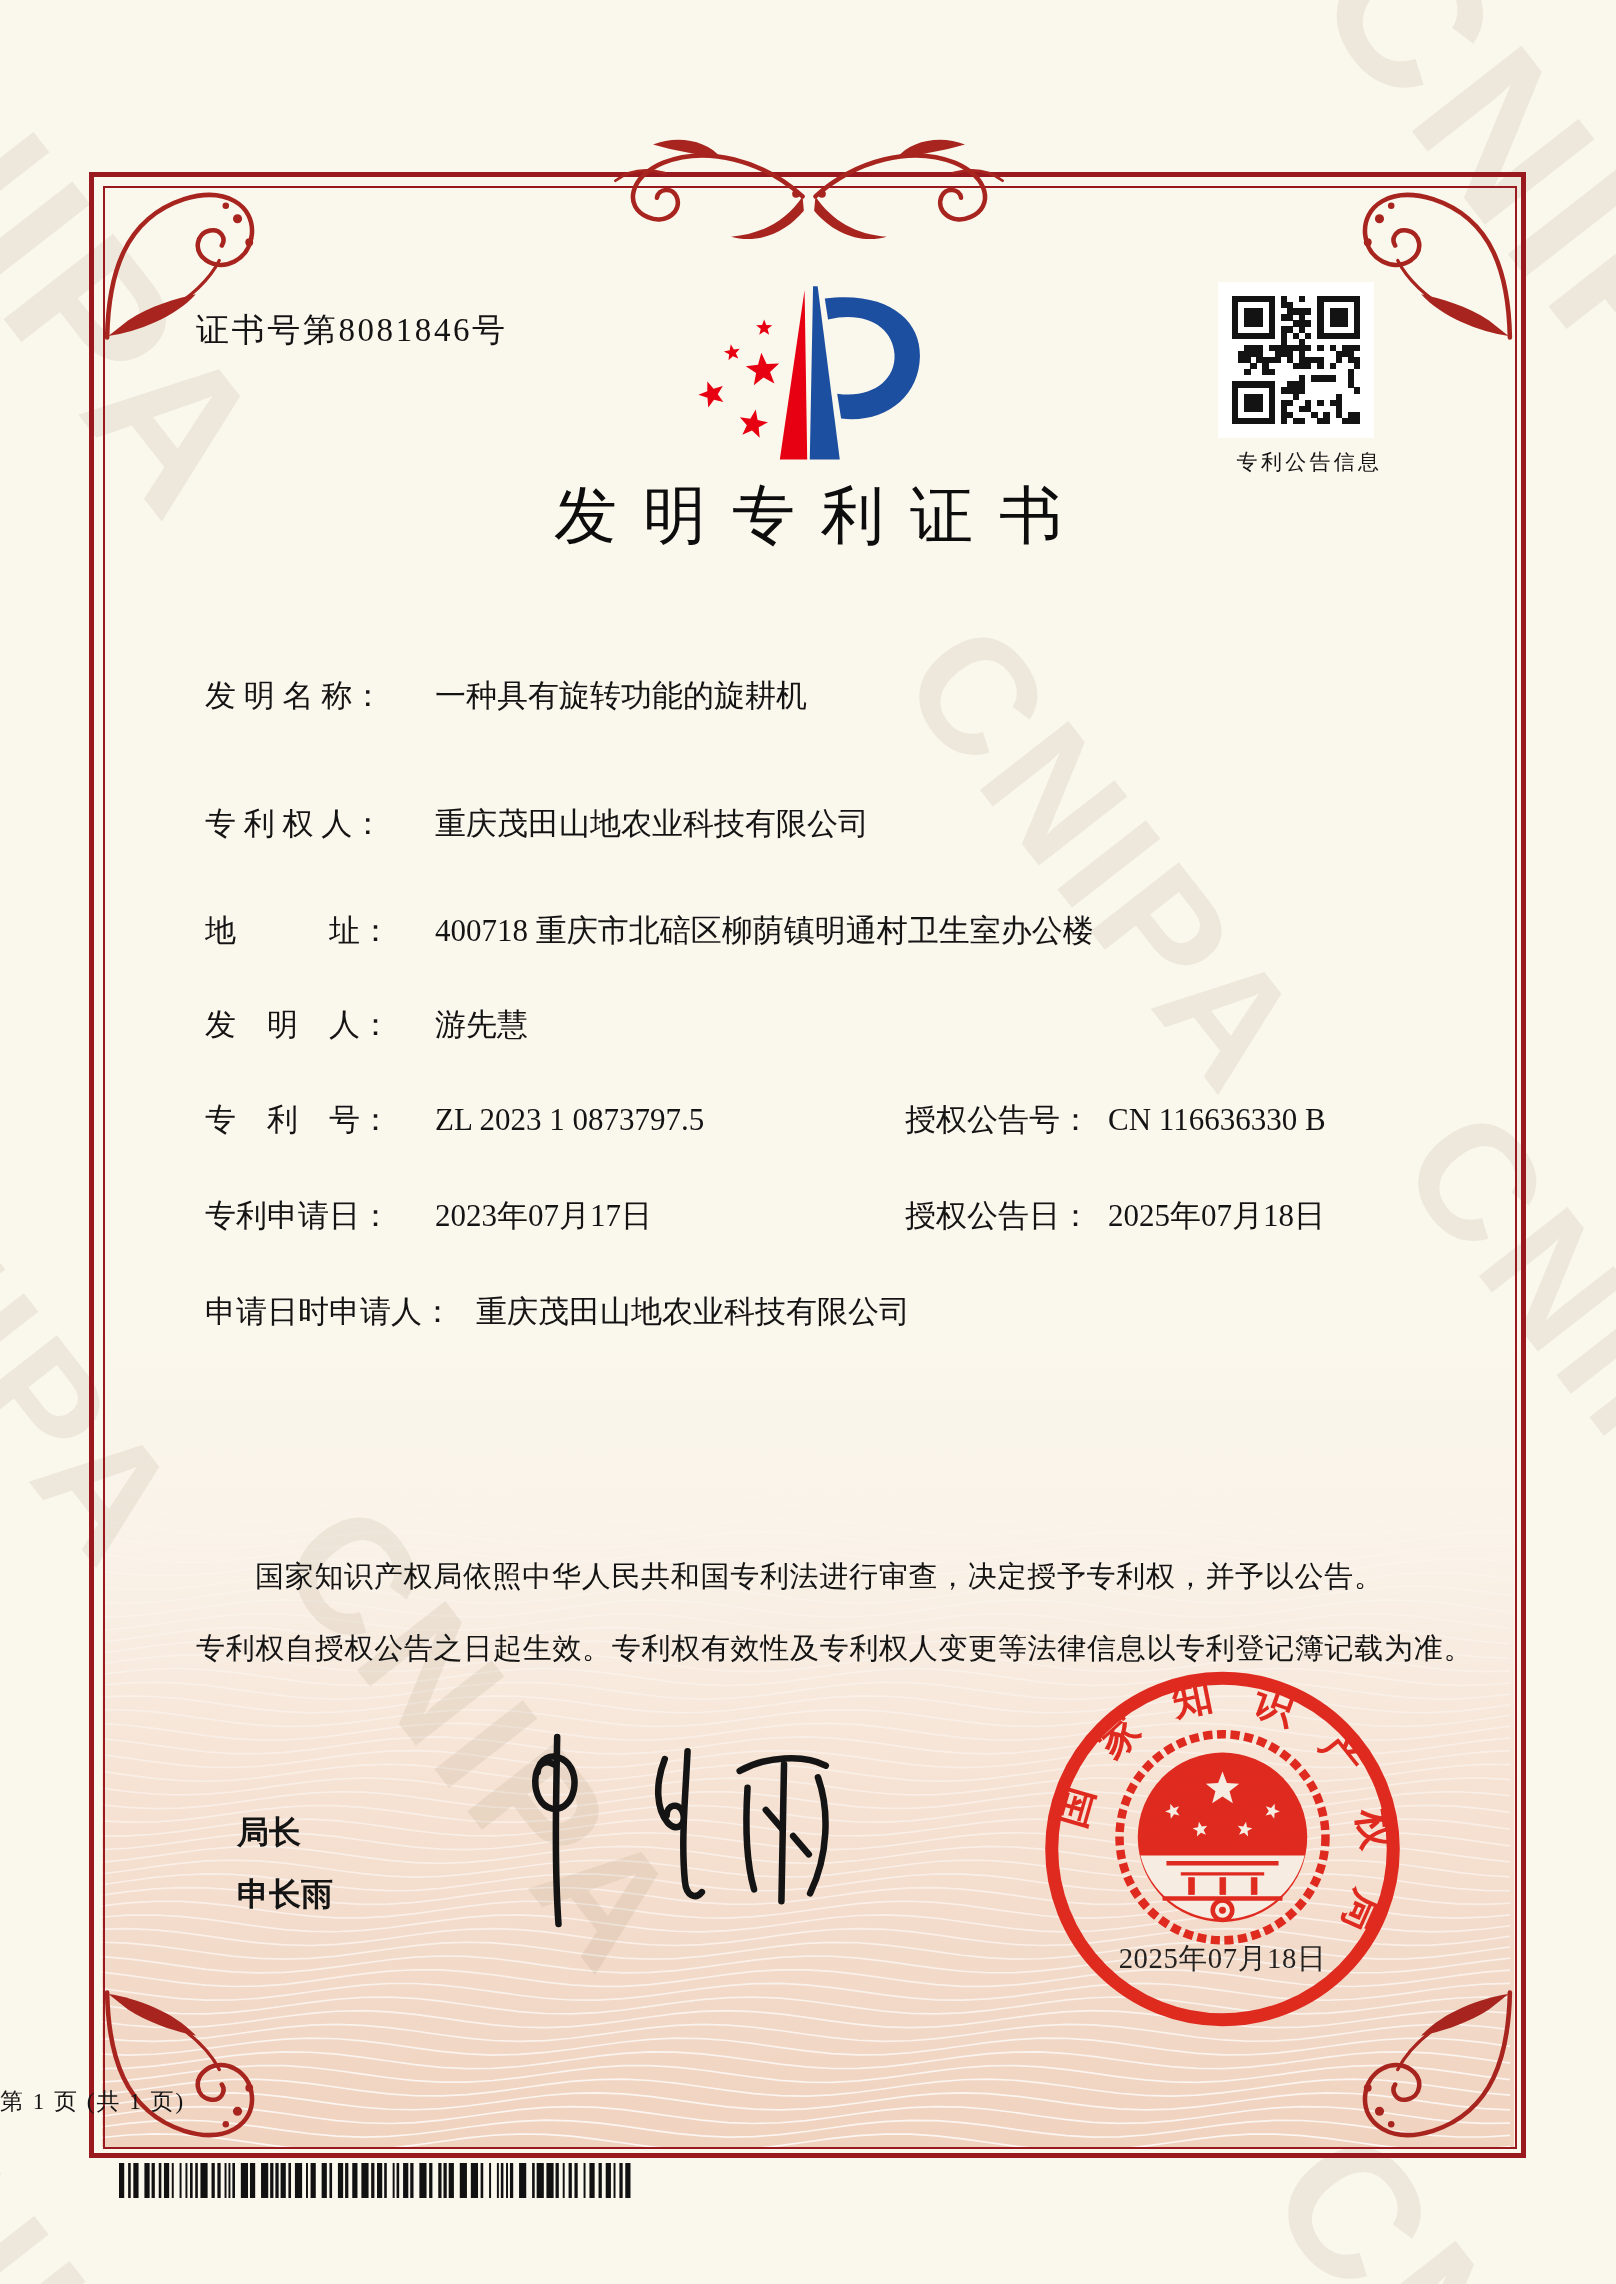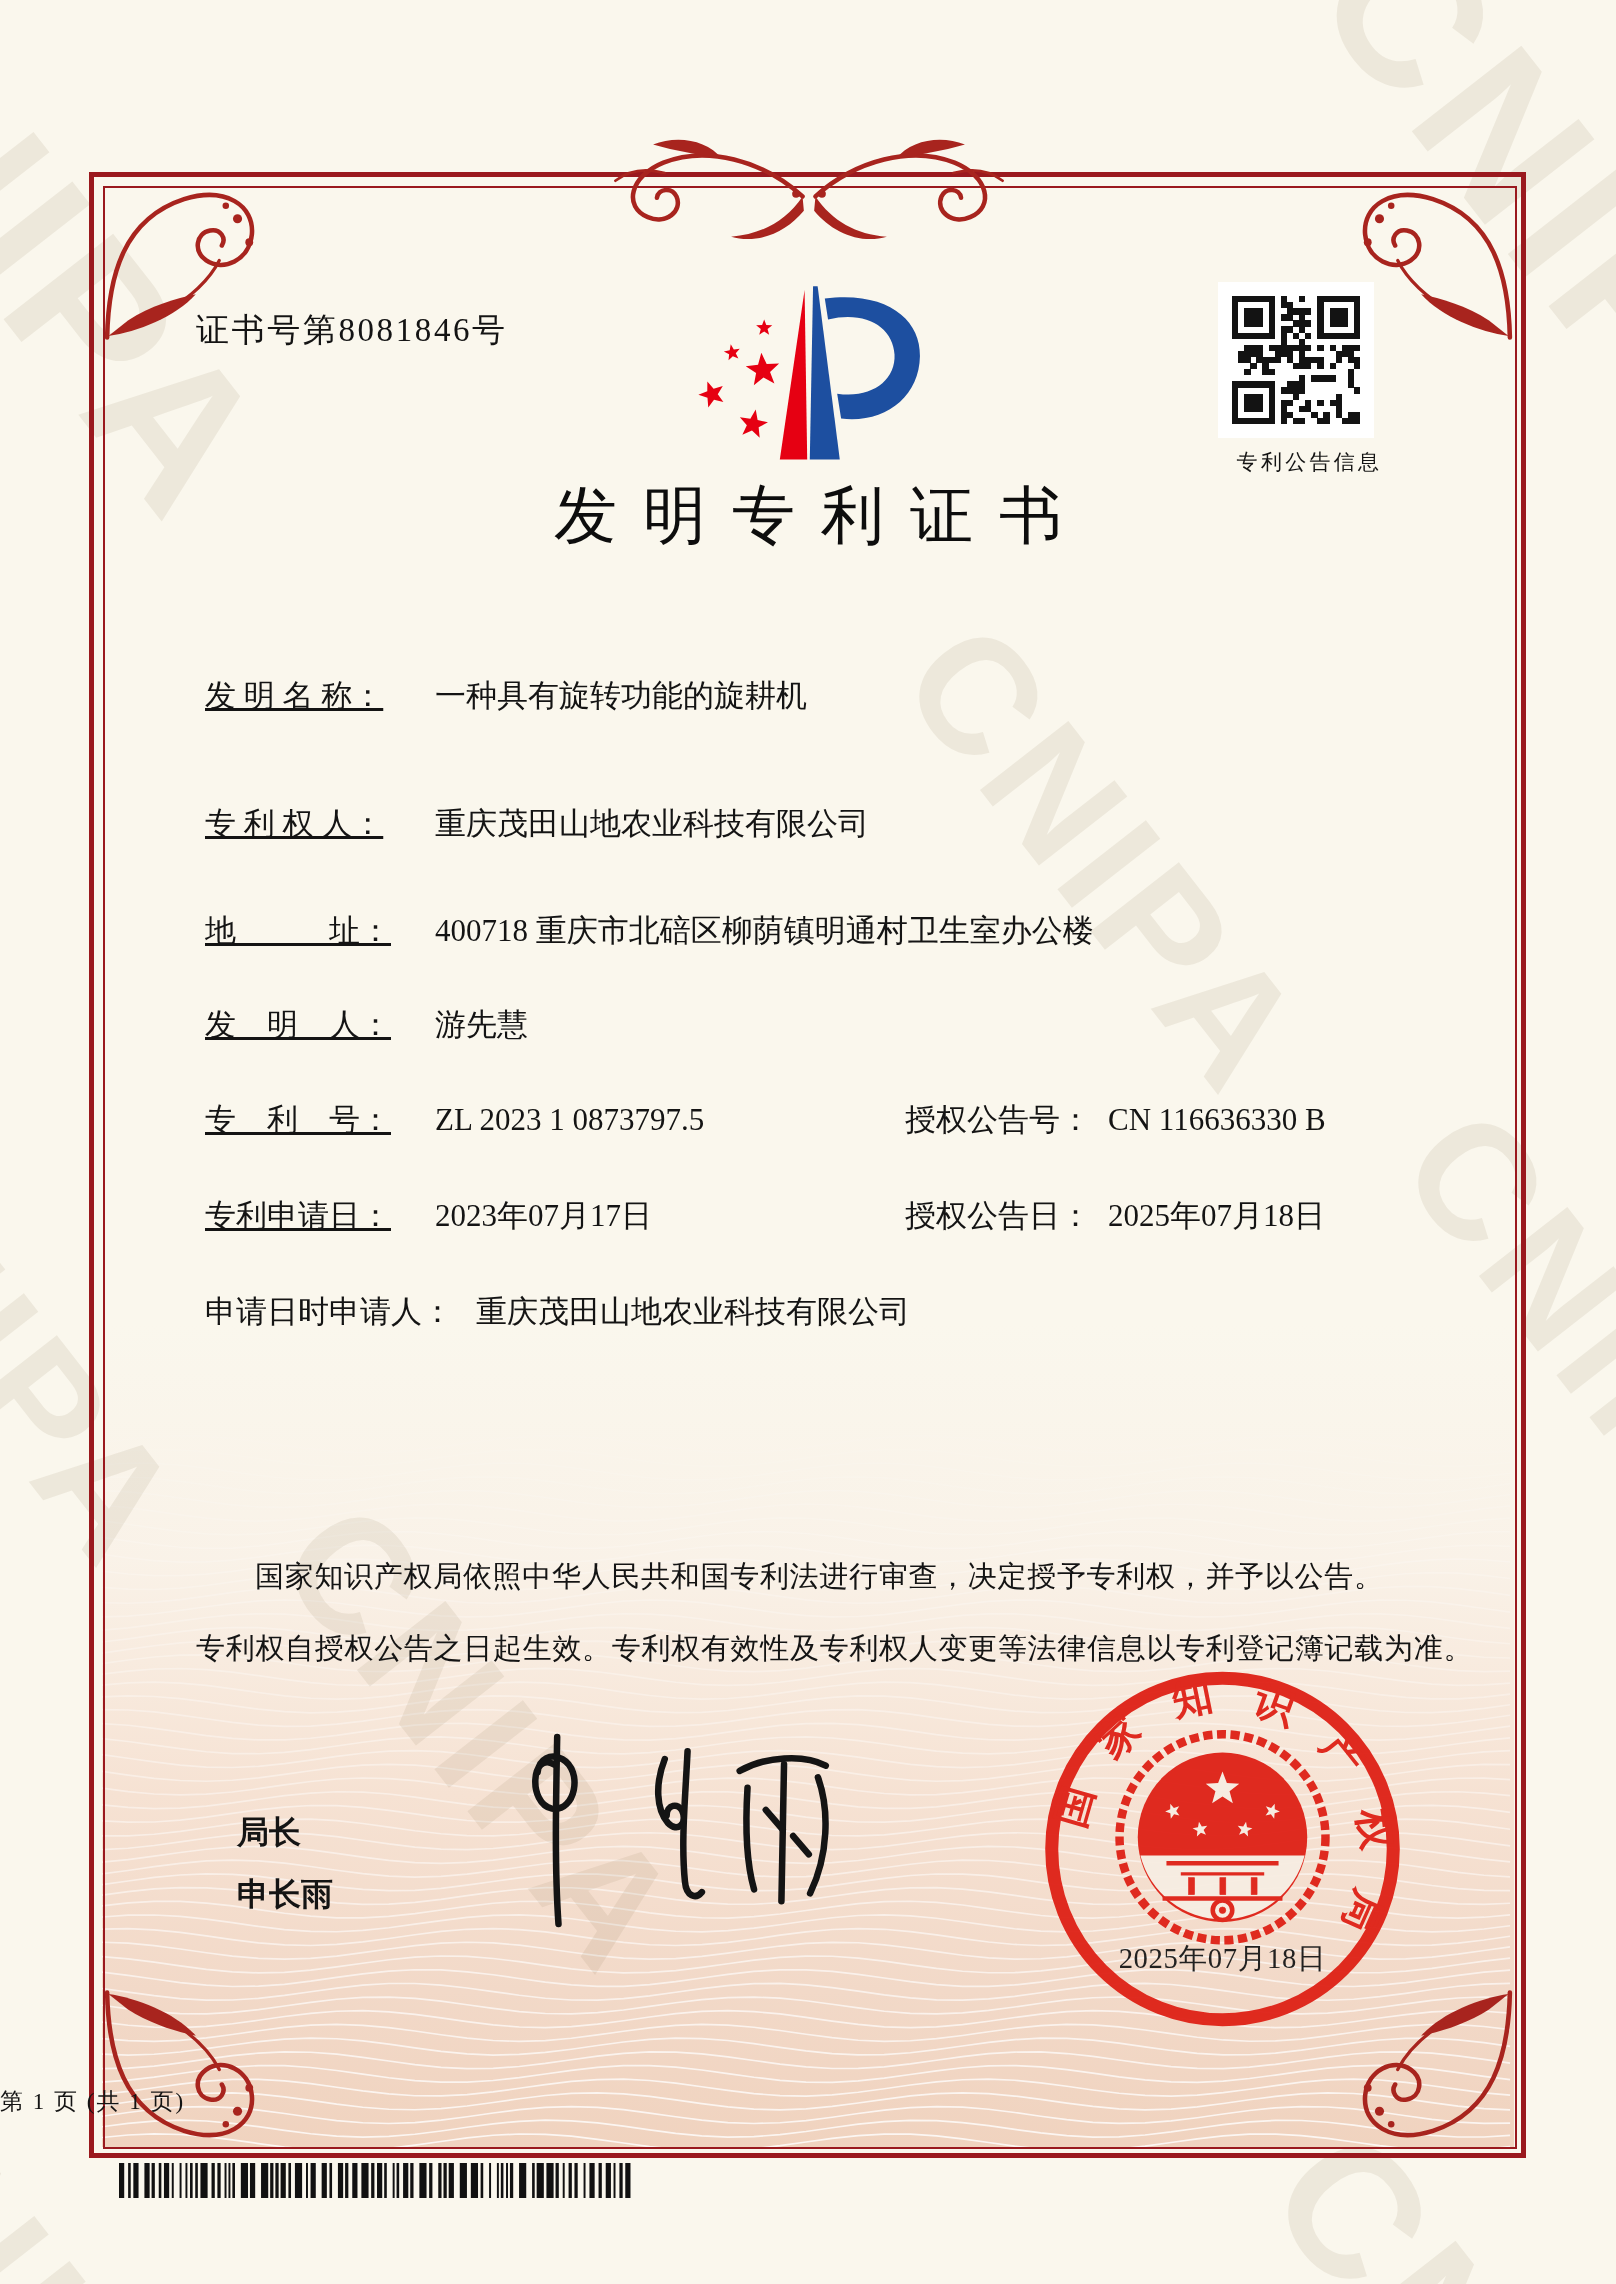--- a/index.html
+++ b/index.html
@@ -36,21 +36,21 @@
   .qr-wrap{position:absolute; left:1218px; top:282px; width:183px; text-align:center;}
   .qr-box{width:156px; height:156px; background:#ffffff; display:flex; align-items:center; justify-content:center; box-sizing:border-box;}
   .qr-label{margin-top:10.4px; font-size:21px; letter-spacing:3.3px; white-space:nowrap;}
   .title{
     position:absolute; left:0; top:473px; width:100%; text-align:center;
     font-size:63px; font-weight:normal; letter-spacing:26px; text-indent:26px; color:#0d0d0d;
   }
   
   .row{position:absolute; white-space:nowrap; font-size:31px;}
   .flabel{display:inline-block;}
-  .w4{width:230px;text-decoration:underline;}
+  .w4{width:230px;}
   .rlabel{margin-right:17px;}
   .glabel{margin-right:23px;}
   
   .body-line{position:absolute; left:196px; font-size:29px; letter-spacing:0.7px; white-space:nowrap;}
   .indent{text-indent:59px;}
   
   .signer{position:absolute; left:237px; font-size:32px; font-weight:bold; font-family:"Liberation Sans",sans-serif;}
   .signature{position:absolute; left:492px; top:1725px; width:352px; height:209px;}
   
   .seal{position:absolute; left:1040px; top:1663px; width:365px; height:372px; opacity:.96;}

